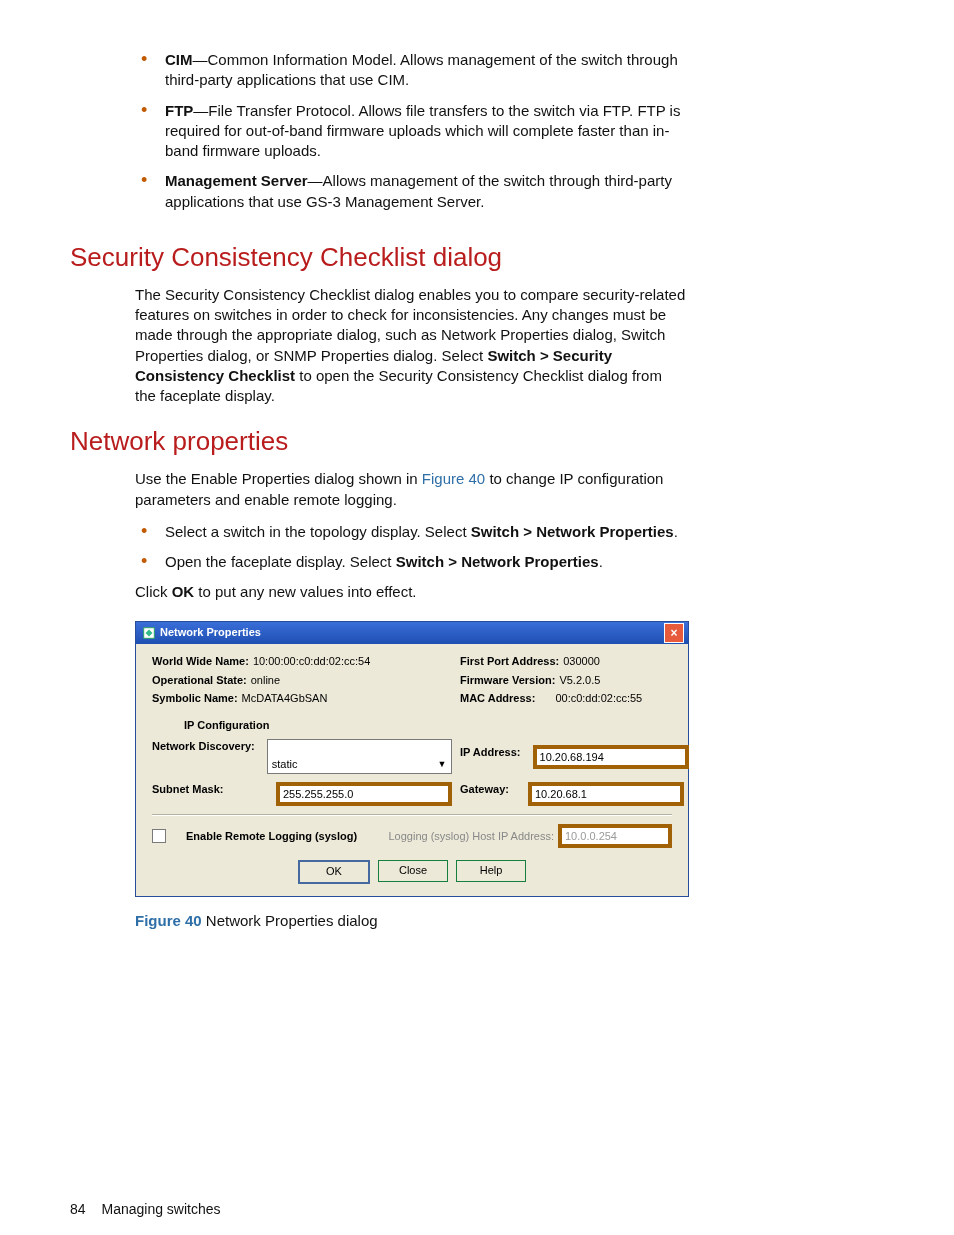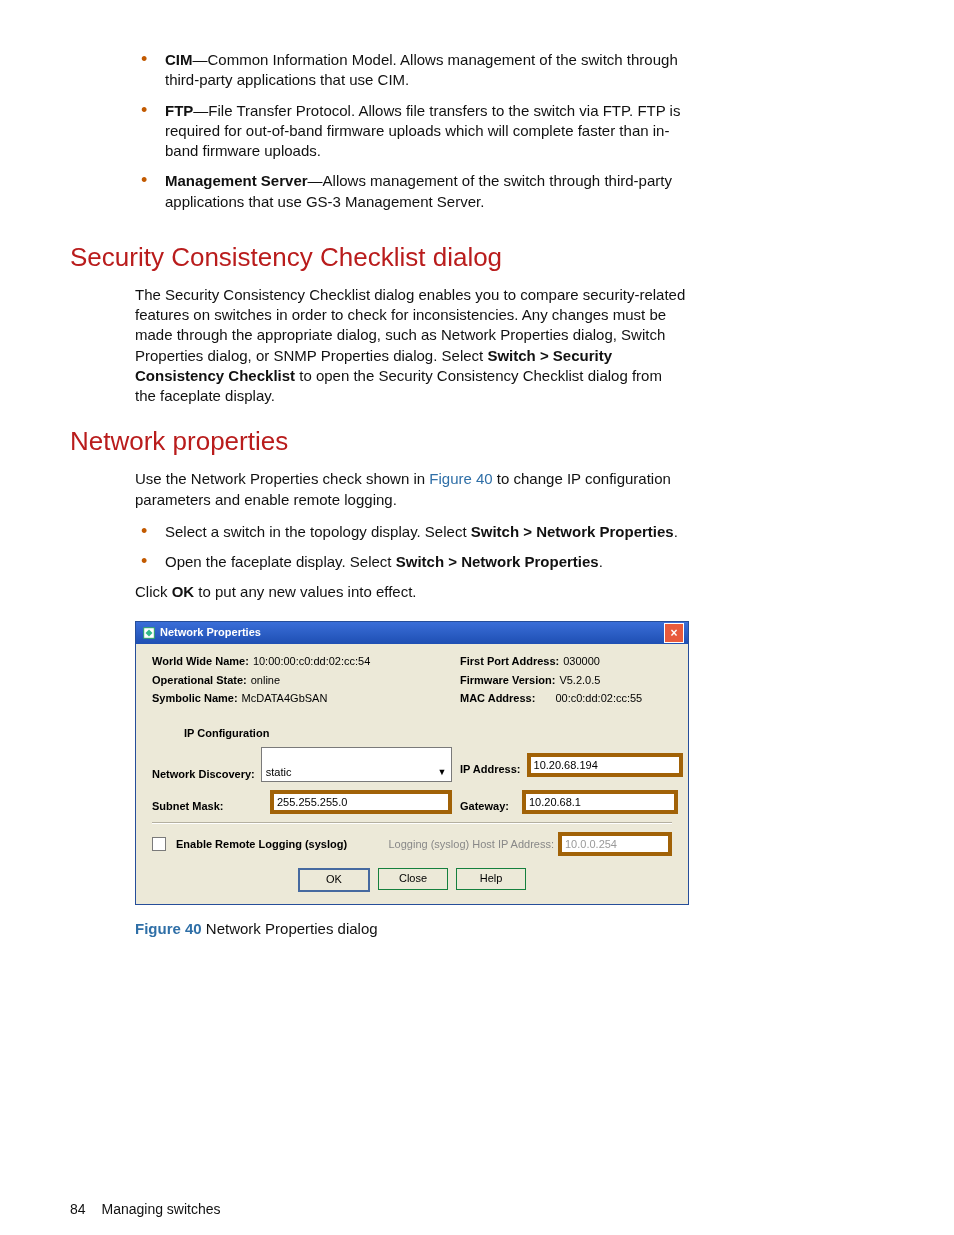--- a/index.html
+++ b/index.html
@@ -98,29 +98,29 @@
   .info-grid {
     display: grid;
     grid-template-columns: 300px 1fr;
     row-gap: 4px;
     column-gap: 8px;
     margin-bottom: 10px;
     font-size: 11px;
   }
   .cell label { font-weight: bold; }
   .cell span.val { font-weight: normal; margin-left: 4px; }
-  .grouplabel { font-weight: bold; margin: 20px 0 6px 0; font-size: 11px; padding-left: 32px; }
+  .grouplabel { font-weight: bold; margin: 12px 0 6px 0; font-size: 11px; padding-left: 32px; }
   .form-row {
     display: grid;
     grid-template-columns: 300px 1fr;
     column-gap: 8px;
     align-items: center;
     margin-bottom: 8px;
   }
-  .pair { display: flex; align-items: flex-end; gap: 6px; }
+  .pair { display: flex; align-items: flex-start; gap: 12px; }
   .pair label { font-weight: bold; font-size: 11px; white-space: nowrap; }
   .combo {
     flex: 1;
     height: 18px;
     border: 1px solid #7a7a7a;
     background: #fff;
     display: flex;
     align-items: center;
     justify-content: space-between;
     padding: 15px 2px 0 4px;
@@ -150,21 +150,21 @@
   }
   .sep {
     height: 1px;
     background: #b4b0a0;
     border-bottom: 1px solid #fff;
     margin: 6px 0 8px 0;
   }
   .chk-row {
     display: flex;
     align-items: center;
-    gap: 10px;
+    gap: 20px;
     font-size: 11px;
   }
   .chkbox {
     width: 12px;
     height: 12px;
     border: 1px solid #7a7a7a;
     background: #fff;
   }
   .chk-row .disabled-label { color: #888; }
   .chk-row .log-group { display: flex; align-items: center; gap: 4px; margin-left: auto; }
@@ -223,21 +223,21 @@
   <h2 class="section">Security Consistency Checklist dialog</h2>
   <div class="body-col">
     <p class="para">
       <span>The Security Consistency Checklist dialog enables you to compare security-related features on switches in order to check for inconsistencies. Any changes must be made through the appropriate dialog, such as Network Properties dialog, Switch Properties dialog, or SNMP Properties dialog. Select </span><span class="strong">Switch &gt; Security Consistency Checklist</span><span> to open the Security Consistency Checklist dialog from the faceplate display.</span>
     </p>
   </div>
 
   <h2 class="section">Network properties</h2>
   <div class="body-col">
     <p class="para">
-      <span>Use the Network Properties check shown in </span><span class="link">Figure 40</span><span> to change IP configuration parameters and enable remote logging.</span>
+      <span>Use the Enable Properties dialog shown in </span><span class="link">Figure 40</span><span> to change IP configuration parameters and enable remote logging.</span>
     </p>
     <ul class="bullets">
       <li>
         <span>Select a switch in the topology display. Select </span><span class="strong">Switch &gt; Network Properties</span><span>.</span>
       </li>
       <li>
         <span>Open the faceplate display. Select </span><span class="strong">Switch &gt; Network Properties</span><span>.</span>
       </li>
     </ul>
     <p class="para">

